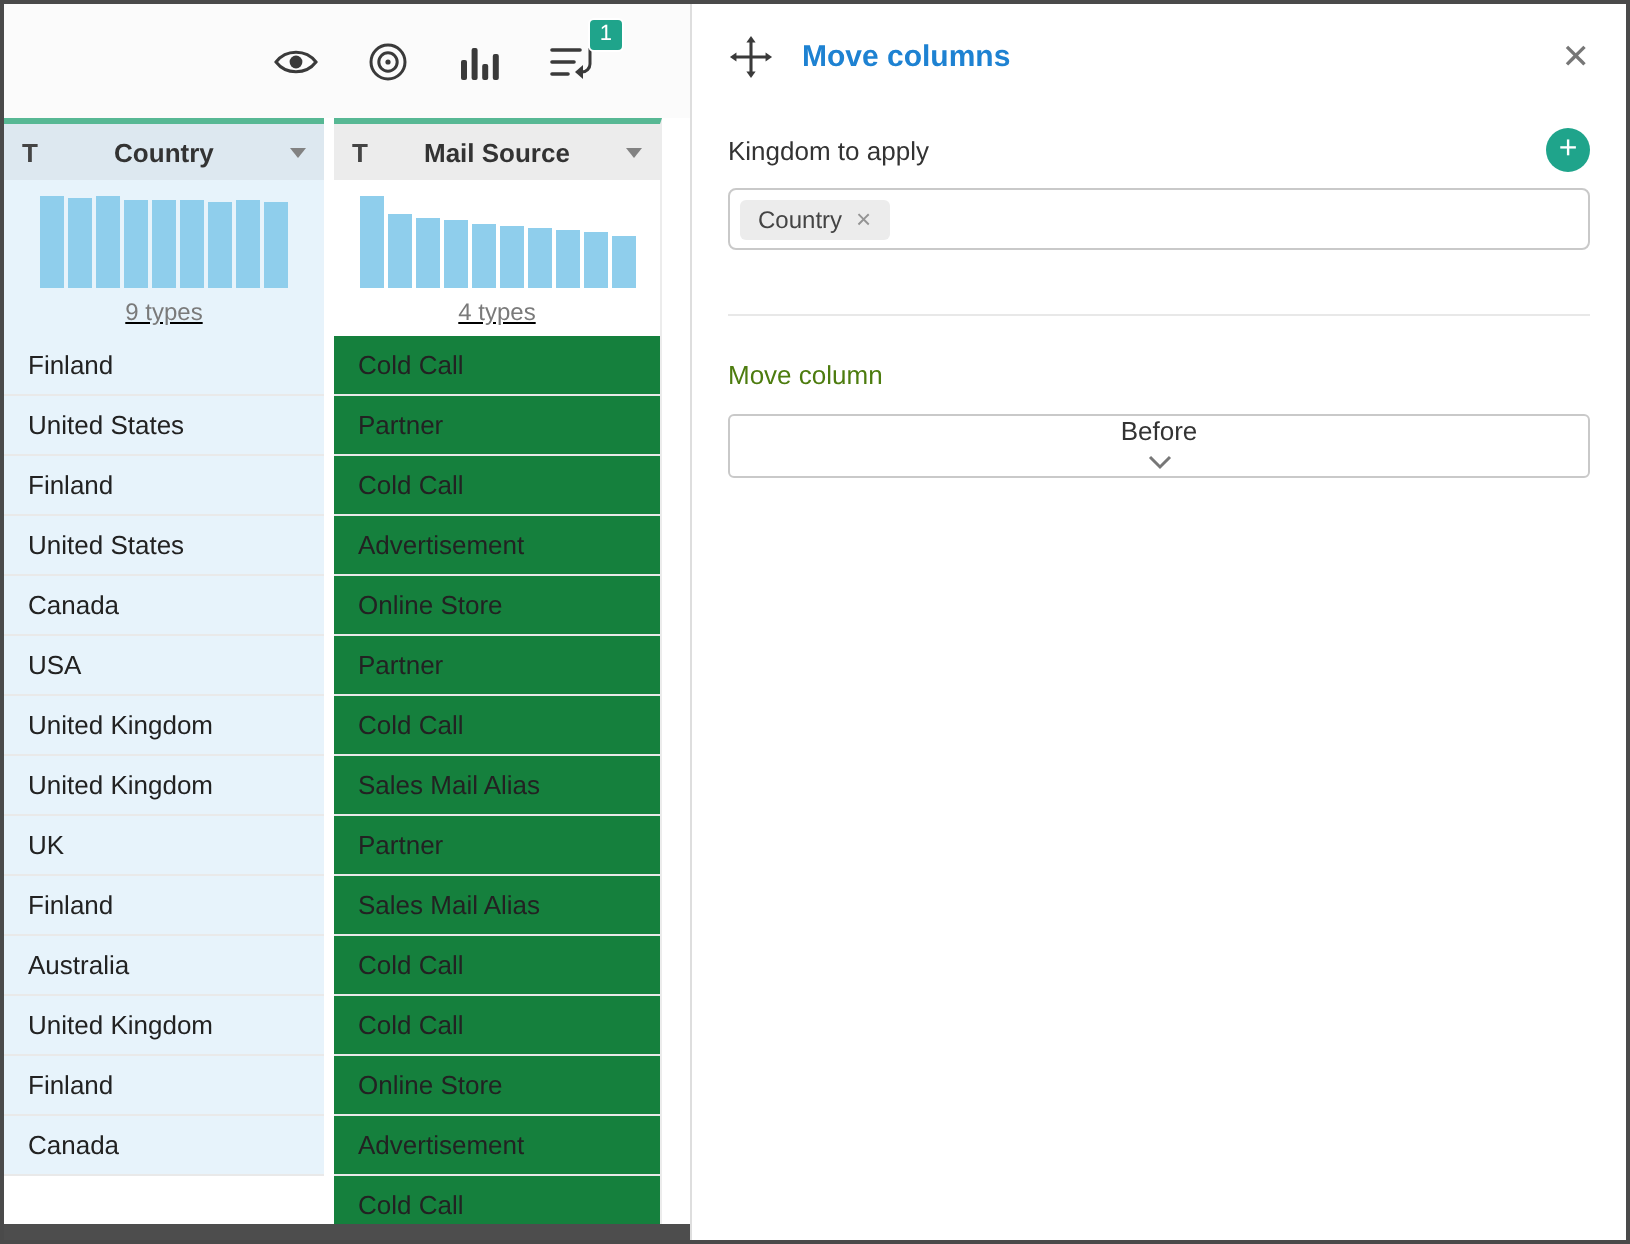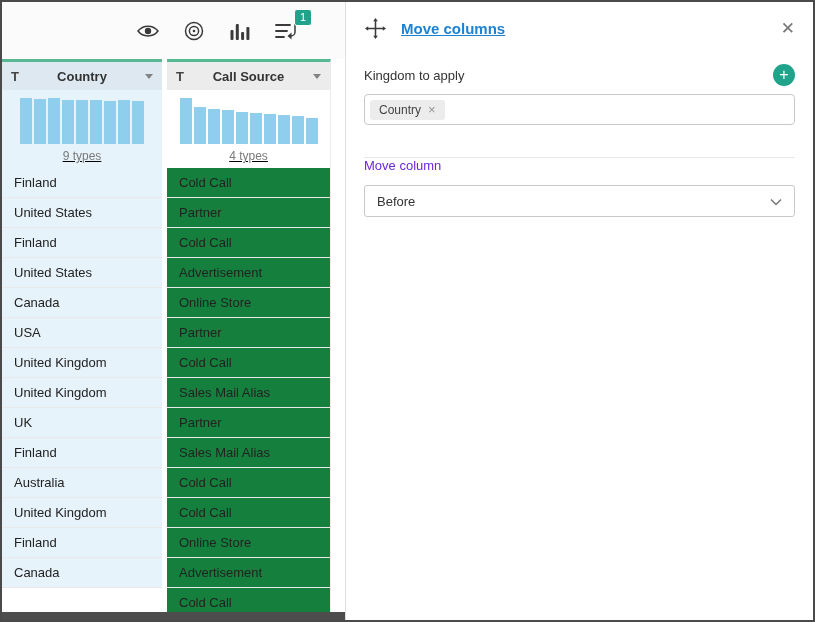--- a/index.html
+++ b/index.html
@@ -32,36 +32,36 @@
 
   .rows .cell { height:30px; line-height:29px; padding-left:12px; font-size:13px; color:#222; border-bottom:1px solid #e9e9e9; background:#15803d; white-space:nowrap; overflow:hidden; }
   .col.selected .rows .cell { background:#e7f3fb; }
 
   .hscroll { position:absolute; left:0; bottom:0; width:343px; height:8px; background:#4d4d4d; cursor:pointer; }
 
   
   .right-panel { position:absolute; left:343px; top:0; width:468px; height:618px; border-left:1px solid #dedede; background:#fff; }
   .panel-header { display:flex; align-items:center; padding:15px 18px 10px 18px; }
   .move-icon { margin-right:14px; display:flex; }
-  .panel-title { font-size:15px; font-weight:700; color:#1e82d2;text-decoration:underline; }
+  .panel-title { font-size:15px; font-weight:700; color:#1e82d2; }
   .close { margin-left:auto; font-size:17px; color:#777; cursor:pointer; line-height:1; }
 
   .panel-body { padding:0 18px; }
   .label-row { margin-top:14px; display:flex; align-items:center; justify-content:space-between; }
   .field-label { font-size:13px; color:#333; }
   .add-btn { width:22px; height:22px; border-radius:50%; background:#1fa48b; color:#fff; font-size:16px; line-height:21px; text-align:center; cursor:pointer; }
 
   .chip-input { margin-top:8px; min-height:31px; border:1px solid #c9c9c9; border-radius:4px; padding:3px 5px; display:flex; align-items:center; background:#fff; cursor:text; }
   .chip { display:inline-flex; align-items:center; gap:7px; background:#ececec; border-radius:3px; padding:3px 9px; font-size:12px; color:#444; }
   .chip-x { color:#949494; font-size:13px; cursor:pointer; line-height:1; }
 
   .divider { margin-top:32px; height:1px; background:#e8e8e8; }
 
-  .section-label { font-size:13px; color:#6d28d9; }
-  .select { margin-top:12px; height:32px; border:1px solid #c9c9c9; border-radius:3px; display:flex; align-items:center; justify-content:space-between; padding:0 12px; font-size:13px; color:#333; background:#fff; cursor:pointer; }
+  .section-label { margin-top:22px; font-size:13px; color:#4d7c0f; }
+  .select { margin-top:12px; height:32px; border:1px solid #c9c9c9; border-radius:3px; display:flex; align-items:center; justify-content:space-between; padding:0 12px; font-size:13px; color:#333; background:#fff; cursor:pointer;flex-direction:column; }
   .select + .select { margin-top:16px; }
 </style>
 </head>
 <body>
 
 <div class="app">
 
   <div class="left-section">
 
     <div class="toolbar">
@@ -132,21 +132,21 @@
             <div class="cell">Australia</div>
             <div class="cell">United Kingdom</div>
             <div class="cell">Finland</div>
             <div class="cell">Canada</div>
           </div>
       </div>
 
       <div class="col lead">
         <div class="col-header">
           <span class="type-glyph">T</span>
-          <span class="col-name">Call Source</span>
+          <span class="col-name">Mail Source</span>
           <span class="caret"></span>
         </div>
         <div class="hist">
           <div class="bars" id="bars-1">
               <div class="bar" style="height: 46px;"></div>
               <div class="bar" style="height: 37px;"></div>
               <div class="bar" style="height: 35px;"></div>
               <div class="bar" style="height: 34px;"></div>
               <div class="bar" style="height: 32px;"></div>
               <div class="bar" style="height: 31px;"></div>

